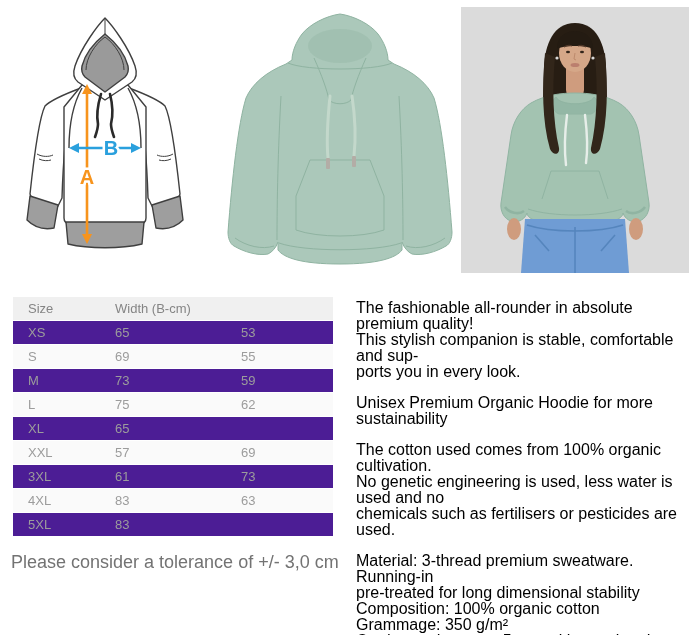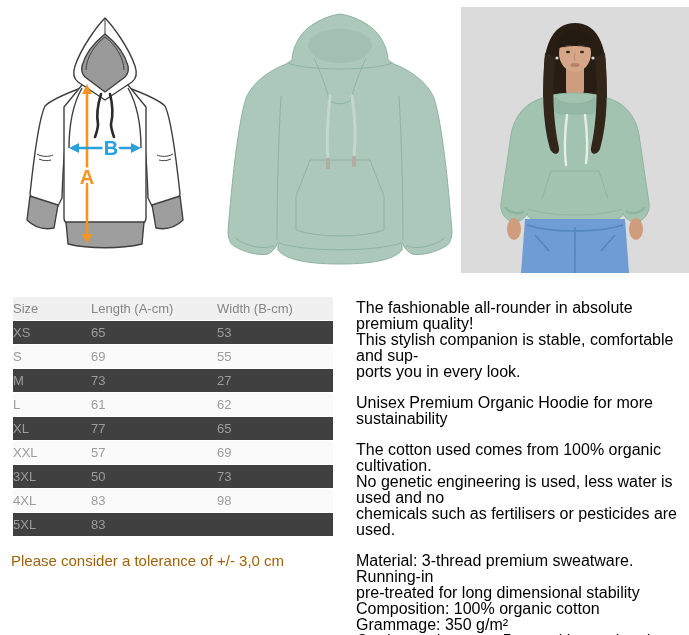--- a/index.html
+++ b/index.html
@@ -12,27 +12,27 @@
 
   
   #diagram{left:25px;top:8px}
   #flat-photo{left:222px;top:0px}
   #model-photo{left:461px;top:7px}
 
   
   #size-table{left:13px;top:297px;width:320px}
   .trow{display:flex;align-items:center;height:23px;margin-bottom:1px;font-size:13px;color:#9c9c9c}
   .trow.header{background:#f0f0f0;color:#858585}
-  .trow.dark{background:#404040}
+  .trow.dark{background:#4c1d95}
   .trow.light{background:#fafafa}
-  .c1{width:78px;box-sizing:border-box}
+  .c1{width:102px;padding-left:15px;box-sizing:border-box}
   .c2{width:126px}
   .c3{flex:1}
 
-  #tolerance-note{left:11px;top:552px;font-size:15px;color:#a16207}
+  #tolerance-note{left:11px;top:552px;font-size:18px;color:#737373}
 
   
   #description{left:356px;top:300px;width:337px;font-size:16px;line-height:16px;color:#000}
   #description p{margin:0 0 15px 0;white-space:pre-line}
 
   svg text.measure{font-family:"Liberation Sans",sans-serif;font-weight:bold;font-size:20px;
     paint-order:stroke;stroke:#ffffff;stroke-width:5px;stroke-linejoin:round}
 </style>
 </head>
 <body>
@@ -165,62 +165,60 @@
     <path d="M114,220 L114,266 M66,218 C90,226 138,226 162,218 M74,228 L88,244 M154,228 L140,244" stroke="#5585bd" stroke-width="1.6" fill="none"></path>
   </g>
 
   <ellipse cx="53" cy="222" rx="7" ry="11" fill="#cf9c7e"></ellipse>
   <ellipse cx="175" cy="222" rx="7" ry="11" fill="#cf9c7e"></ellipse>
 </svg>
 
 <div id="size-table" class="abs">
   <div class="trow header">
     <div class="c1">Size</div>
-    <div class="c2">Length (A-cm)</div>
     <div class="c3">Width (B-cm)</div>
   </div>
   <div class="trow dark">
     <div class="c1">XS</div>
     <div class="c2">65</div>
     <div class="c3">53</div>
   </div>
   <div class="trow light">
     <div class="c1">S</div>
     <div class="c2">69</div>
     <div class="c3">55</div>
   </div>
   <div class="trow dark">
     <div class="c1">M</div>
     <div class="c2">73</div>
-    <div class="c3">27</div>
+    <div class="c3">59</div>
   </div>
   <div class="trow light">
     <div class="c1">L</div>
-    <div class="c2">61</div>
+    <div class="c2">75</div>
     <div class="c3">62</div>
   </div>
   <div class="trow dark">
     <div class="c1">XL</div>
-    <div class="c2">77</div>
     <div class="c3">65</div>
   </div>
   <div class="trow light">
     <div class="c1">XXL</div>
     <div class="c2">57</div>
     <div class="c3">69</div>
   </div>
   <div class="trow dark">
     <div class="c1">3XL</div>
-    <div class="c2">50</div>
+    <div class="c2">61</div>
     <div class="c3">73</div>
   </div>
   <div class="trow light">
     <div class="c1">4XL</div>
     <div class="c2">83</div>
-    <div class="c3">98</div>
+    <div class="c3">63</div>
   </div>
   <div class="trow dark">
     <div class="c1">5XL</div>
     <div class="c3">83</div>
   </div>
 </div>
 
 <div id="tolerance-note" class="abs">Please consider a tolerance of +/- 3,0 cm</div>
 
 <div id="description" class="abs">

